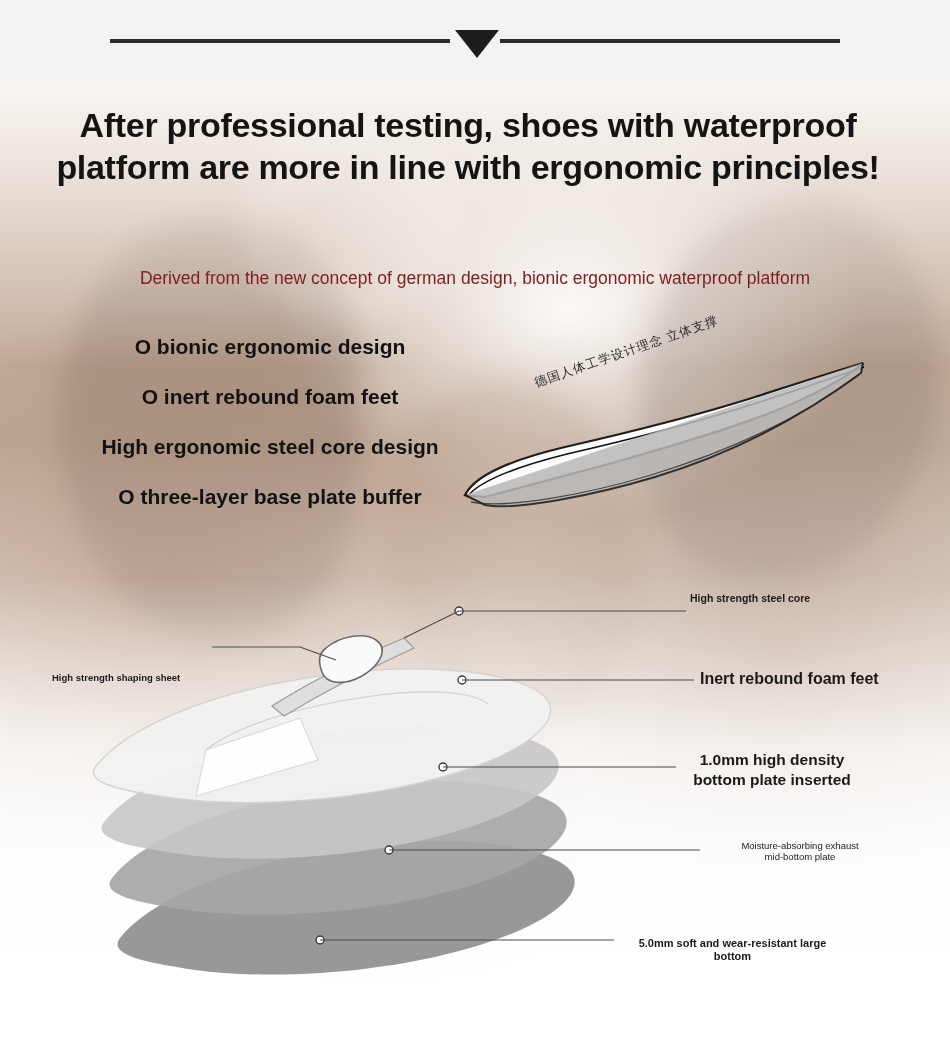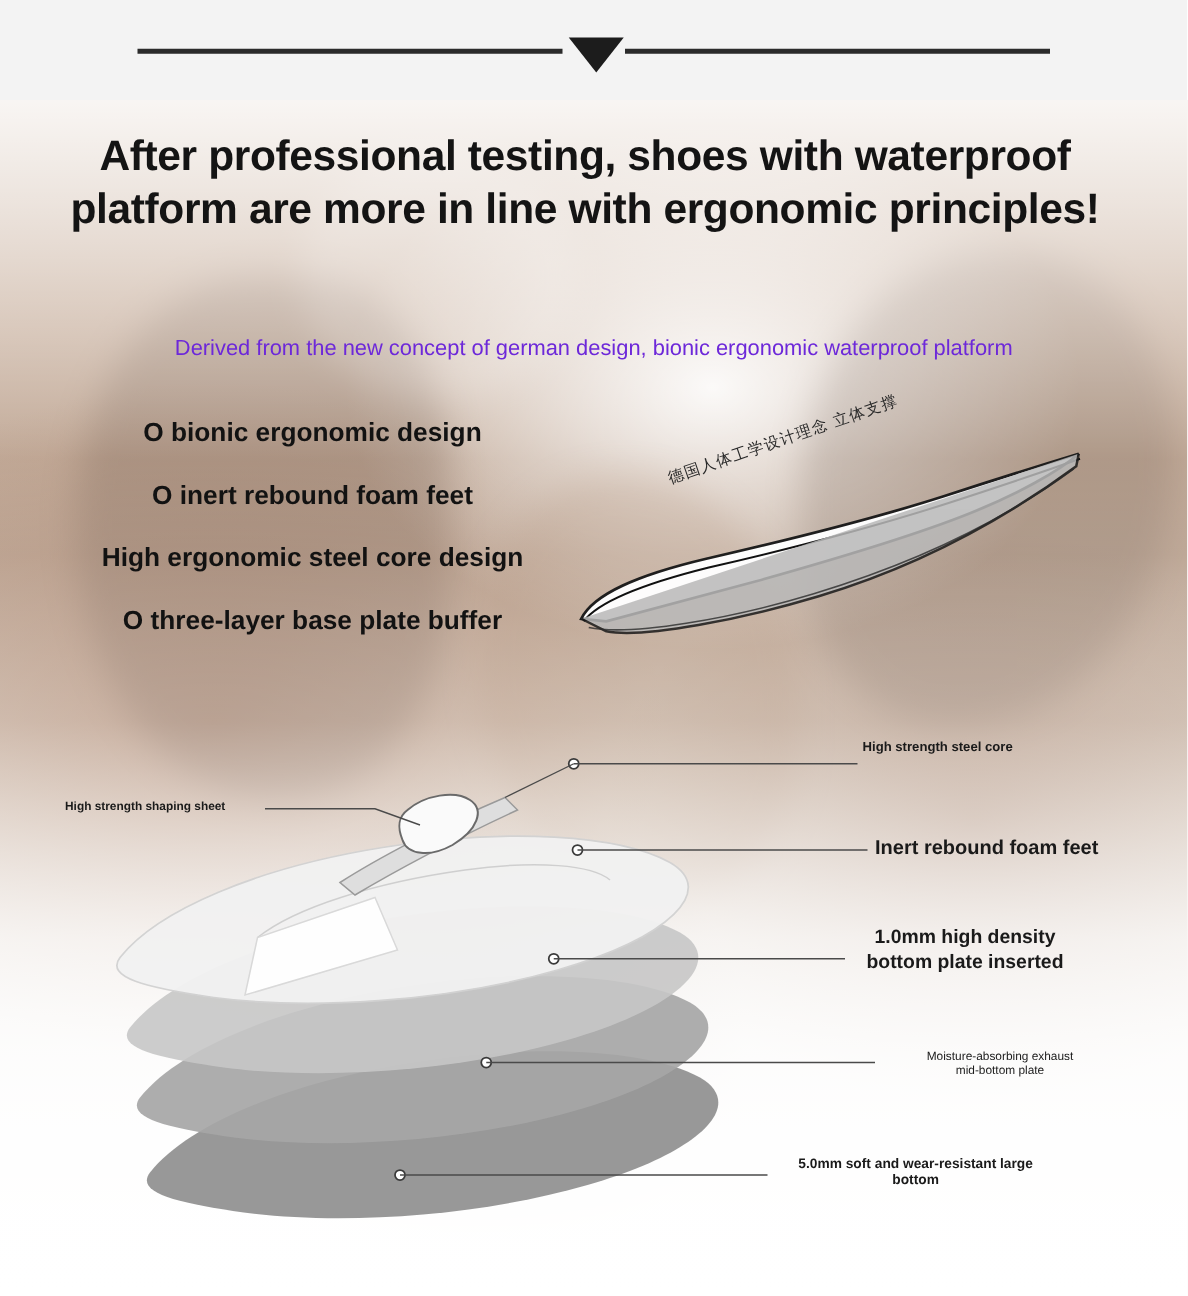--- a/index.html
+++ b/index.html
@@ -96,37 +96,38 @@
     padding: 0 18px;
     box-sizing: border-box;
   }
 
   .subheadline {
     position: absolute;
     left: 0; top: 268px;
     width: 950px;
     text-align: center;
     font-size: 17.5px;
-    color: #6d28d9;
+    color: #7f1d1d;
     font-weight: 500;
   }
 
   
   .bullets {
     position: absolute;
     left: 0; top: 322px;
     width: 500px;
   }
   .bullet {
     font-size: 21px;
     font-weight: bold;
     color: #121212;
     line-height: 50px;
     text-align: center;
     width: 500px;
+    margin-left: 20px;
   }
   .bullet.b1 { text-indent: 0; }
   .bullet.b2 { text-indent: 0; }
   .bullet.b3 { text-indent: 0; }
   .bullet.b4 { text-indent: 0; }
 
   
   .sole-hero {
     position: absolute;
     left: 455px; top: 355px;
@@ -170,26 +171,27 @@
     font-size: 9.5px;
     font-weight: normal;
     text-align: center;
     line-height: 11px;
   }
   .callout.left-small {
     font-size: 9.5px;
     font-weight: bold;
     text-align: left;
     line-height: 12px;
+    margin-top: 32px;
   }
   .callout.c-steel { left: 690px; top: 32px; width: 240px; font-size: 10.5px; font-weight: bold; text-align: left; }
   .callout.c-foam  { left: 700px; top: 110px; width: 240px; font-size: 16px; font-weight: bold; text-align: left; }
-  .callout.c-1mm   { left: 672px; top: 180px; width: 200px; }
+  .callout.c-1mm   { left: 672px; top: 190px; width: 200px; }
   .callout.c-mid   { left: 700px; top: 280px; width: 200px; }
-  .callout.c-5mm   { left: 610px; top: 365px; width: 245px; }
+  .callout.c-5mm   { left: 610px; top: 377px; width: 245px; }
   .callout.c-shape { left: 52px; top: 80px; width: 170px; }
 </style>
 </head>
 <body>
 
 <div class="page">
 
   <div class="top-band">
     <div class="divider-wrap">
       <div class="rule left"></div>

